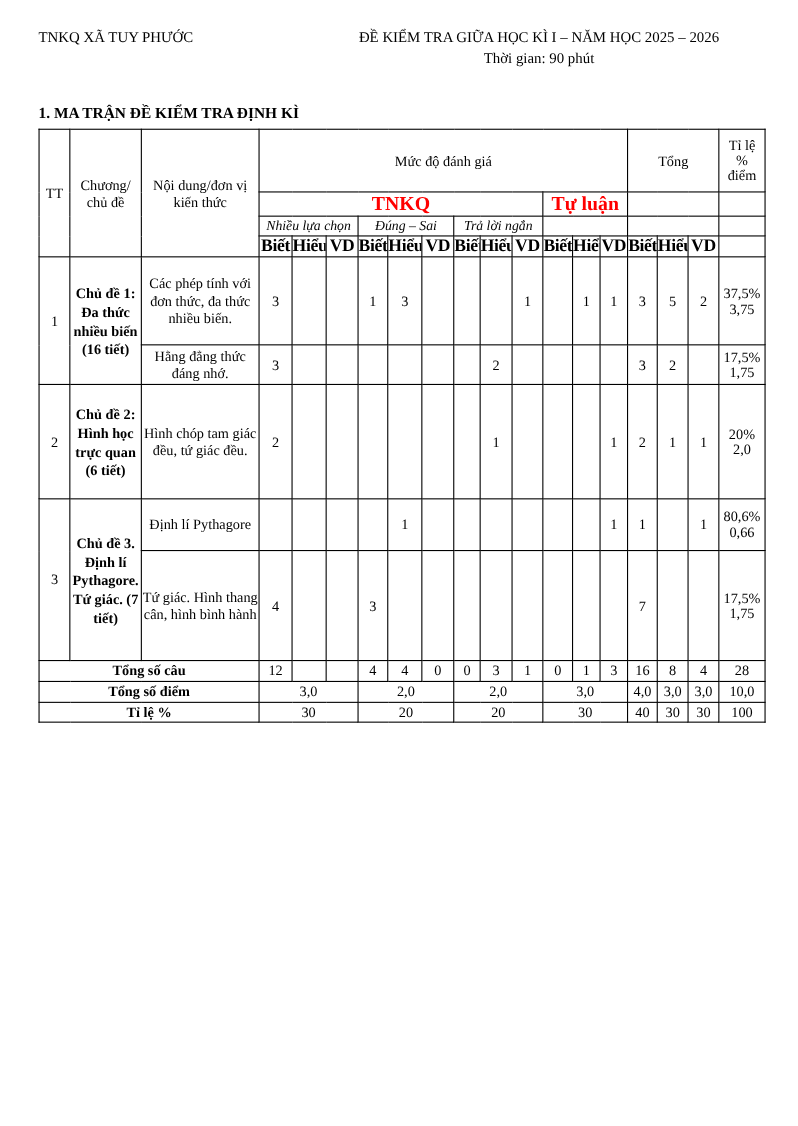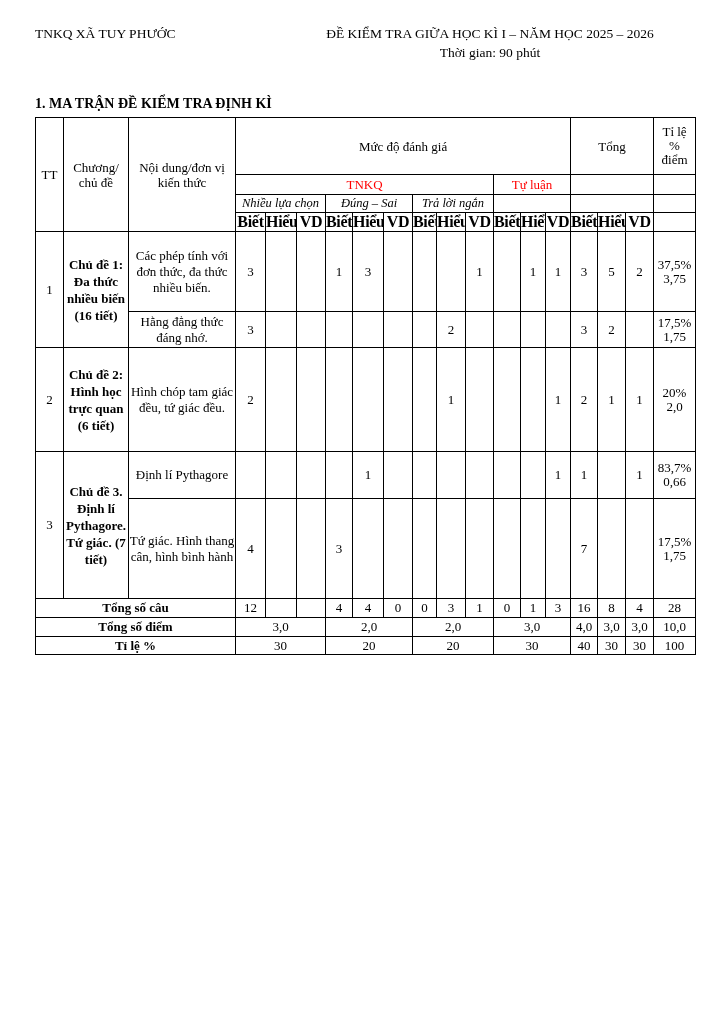--- a/index.html
+++ b/index.html
@@ -12,21 +12,21 @@
   .hdr-left .school { font-weight:bold; }
   .hdr-left .school .u { text-decoration:underline; }
   .hdr-right { position:absolute; left:283px; top:24px; width:414px; text-align:center; font-weight:normal; font-size:13.5px; line-height:19px; }
   .sec-title { position:absolute; left:35px; top:96px; font-weight:bold; font-size:14px; }
 
   table.matrix { position:absolute; left:35px; top:117px; width:661px; border-collapse:collapse; table-layout:fixed; }
   .matrix td { border:1px solid #000; text-align:center; vertical-align:middle; padding:0; overflow:hidden; font-size:13px; }
 
   .hcell { font-weight:normal; font-size:13px; line-height:15px; }
   .pct-hdr { font-weight:normal; font-size:12.5px; line-height:14px; vertical-align:middle;margin-top:39px; }
-  tr.h2 td { font-weight:normal; font-size:13px; }
+  tr.h2 td { font-weight:bold; font-size:18px; }
   .red { color:var(--red, #FF0000); }
   tr.h3 td { font-style:italic; font-size:12.5px; font-weight:normal;text-align:center; }
   tr.h4 td { font-weight:bold; font-size:16px; letter-spacing:-0.3px; }
 
   tr.h1 { height:57px; } tr.h2 { height:20px; } tr.h3 { height:18px; } tr.h4 { height:17px; }
   tr.r11 { height:80px; } tr.r12 { height:36px; } tr.r2 { height:104px; }
   tr.r31 { height:47px; } tr.r32 { height:100px; }
   tr.tq { height:19px; } tr.tp { height:19px; } tr.tr3 { height:18px; }
 
   .tt { font-size:13px; }
@@ -211,21 +211,21 @@
     <td class="num"></td>
     <td class="num"></td>
     <td class="num"></td>
     <td class="num"></td>
     <td class="num"></td>
     <td class="num">1</td>
     <td class="num">1</td>
     <td class="num"></td>
     <td class="num">1</td>
     <td class="pct">
-      <div>83,7%</div>
+      <div>80,6%</div>
       <div>0,66</div>
     </td>
   </tr>
 
   <tr class="r32">
     <td class="content">Tứ giác. Hình thang cân, hình bình hành</td>
     <td class="num">4</td>
     <td class="num"></td>
     <td class="num"></td>
     <td class="num">3</td>

